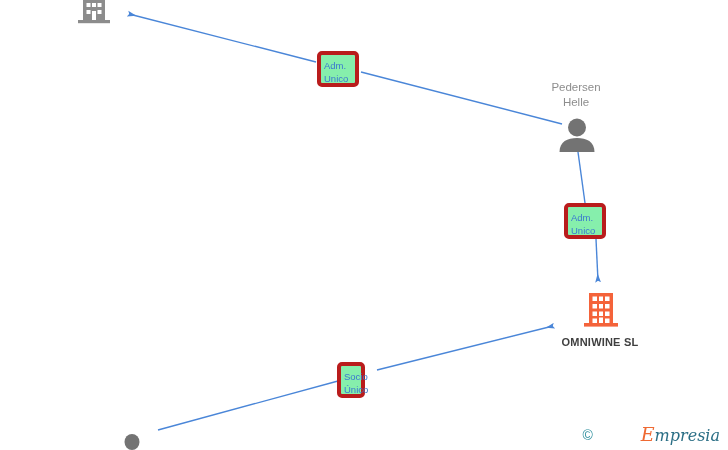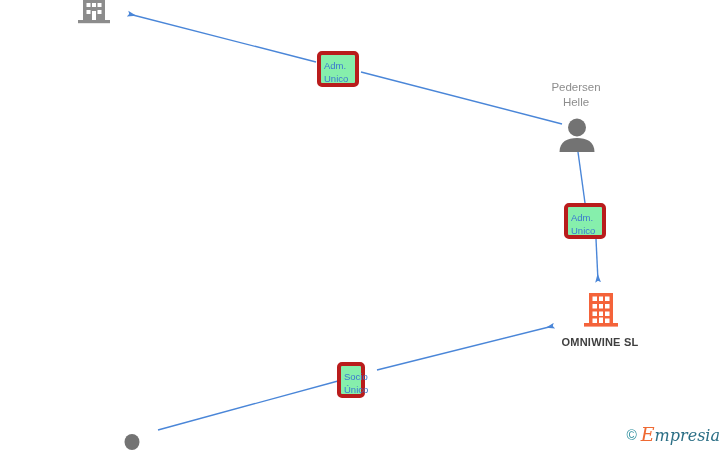--- a/index.html
+++ b/index.html
@@ -75,20 +75,21 @@
     color: #2e8f9e;
     font-size: 14px;
     line-height: 14px;
   }
   #watermark .brand {
     font-family: "DejaVu Serif", serif;
     font-style: italic;
     font-size: 16px;
     line-height: 16px;
     color: #2b6f86;
+    margin-left: 44px;
   }
   #watermark .brand .cap {
     color: #ef6a33;
     font-size: 19px;
   }
 </style>
 </head>
 <body>
 
 <div id="canvas">

